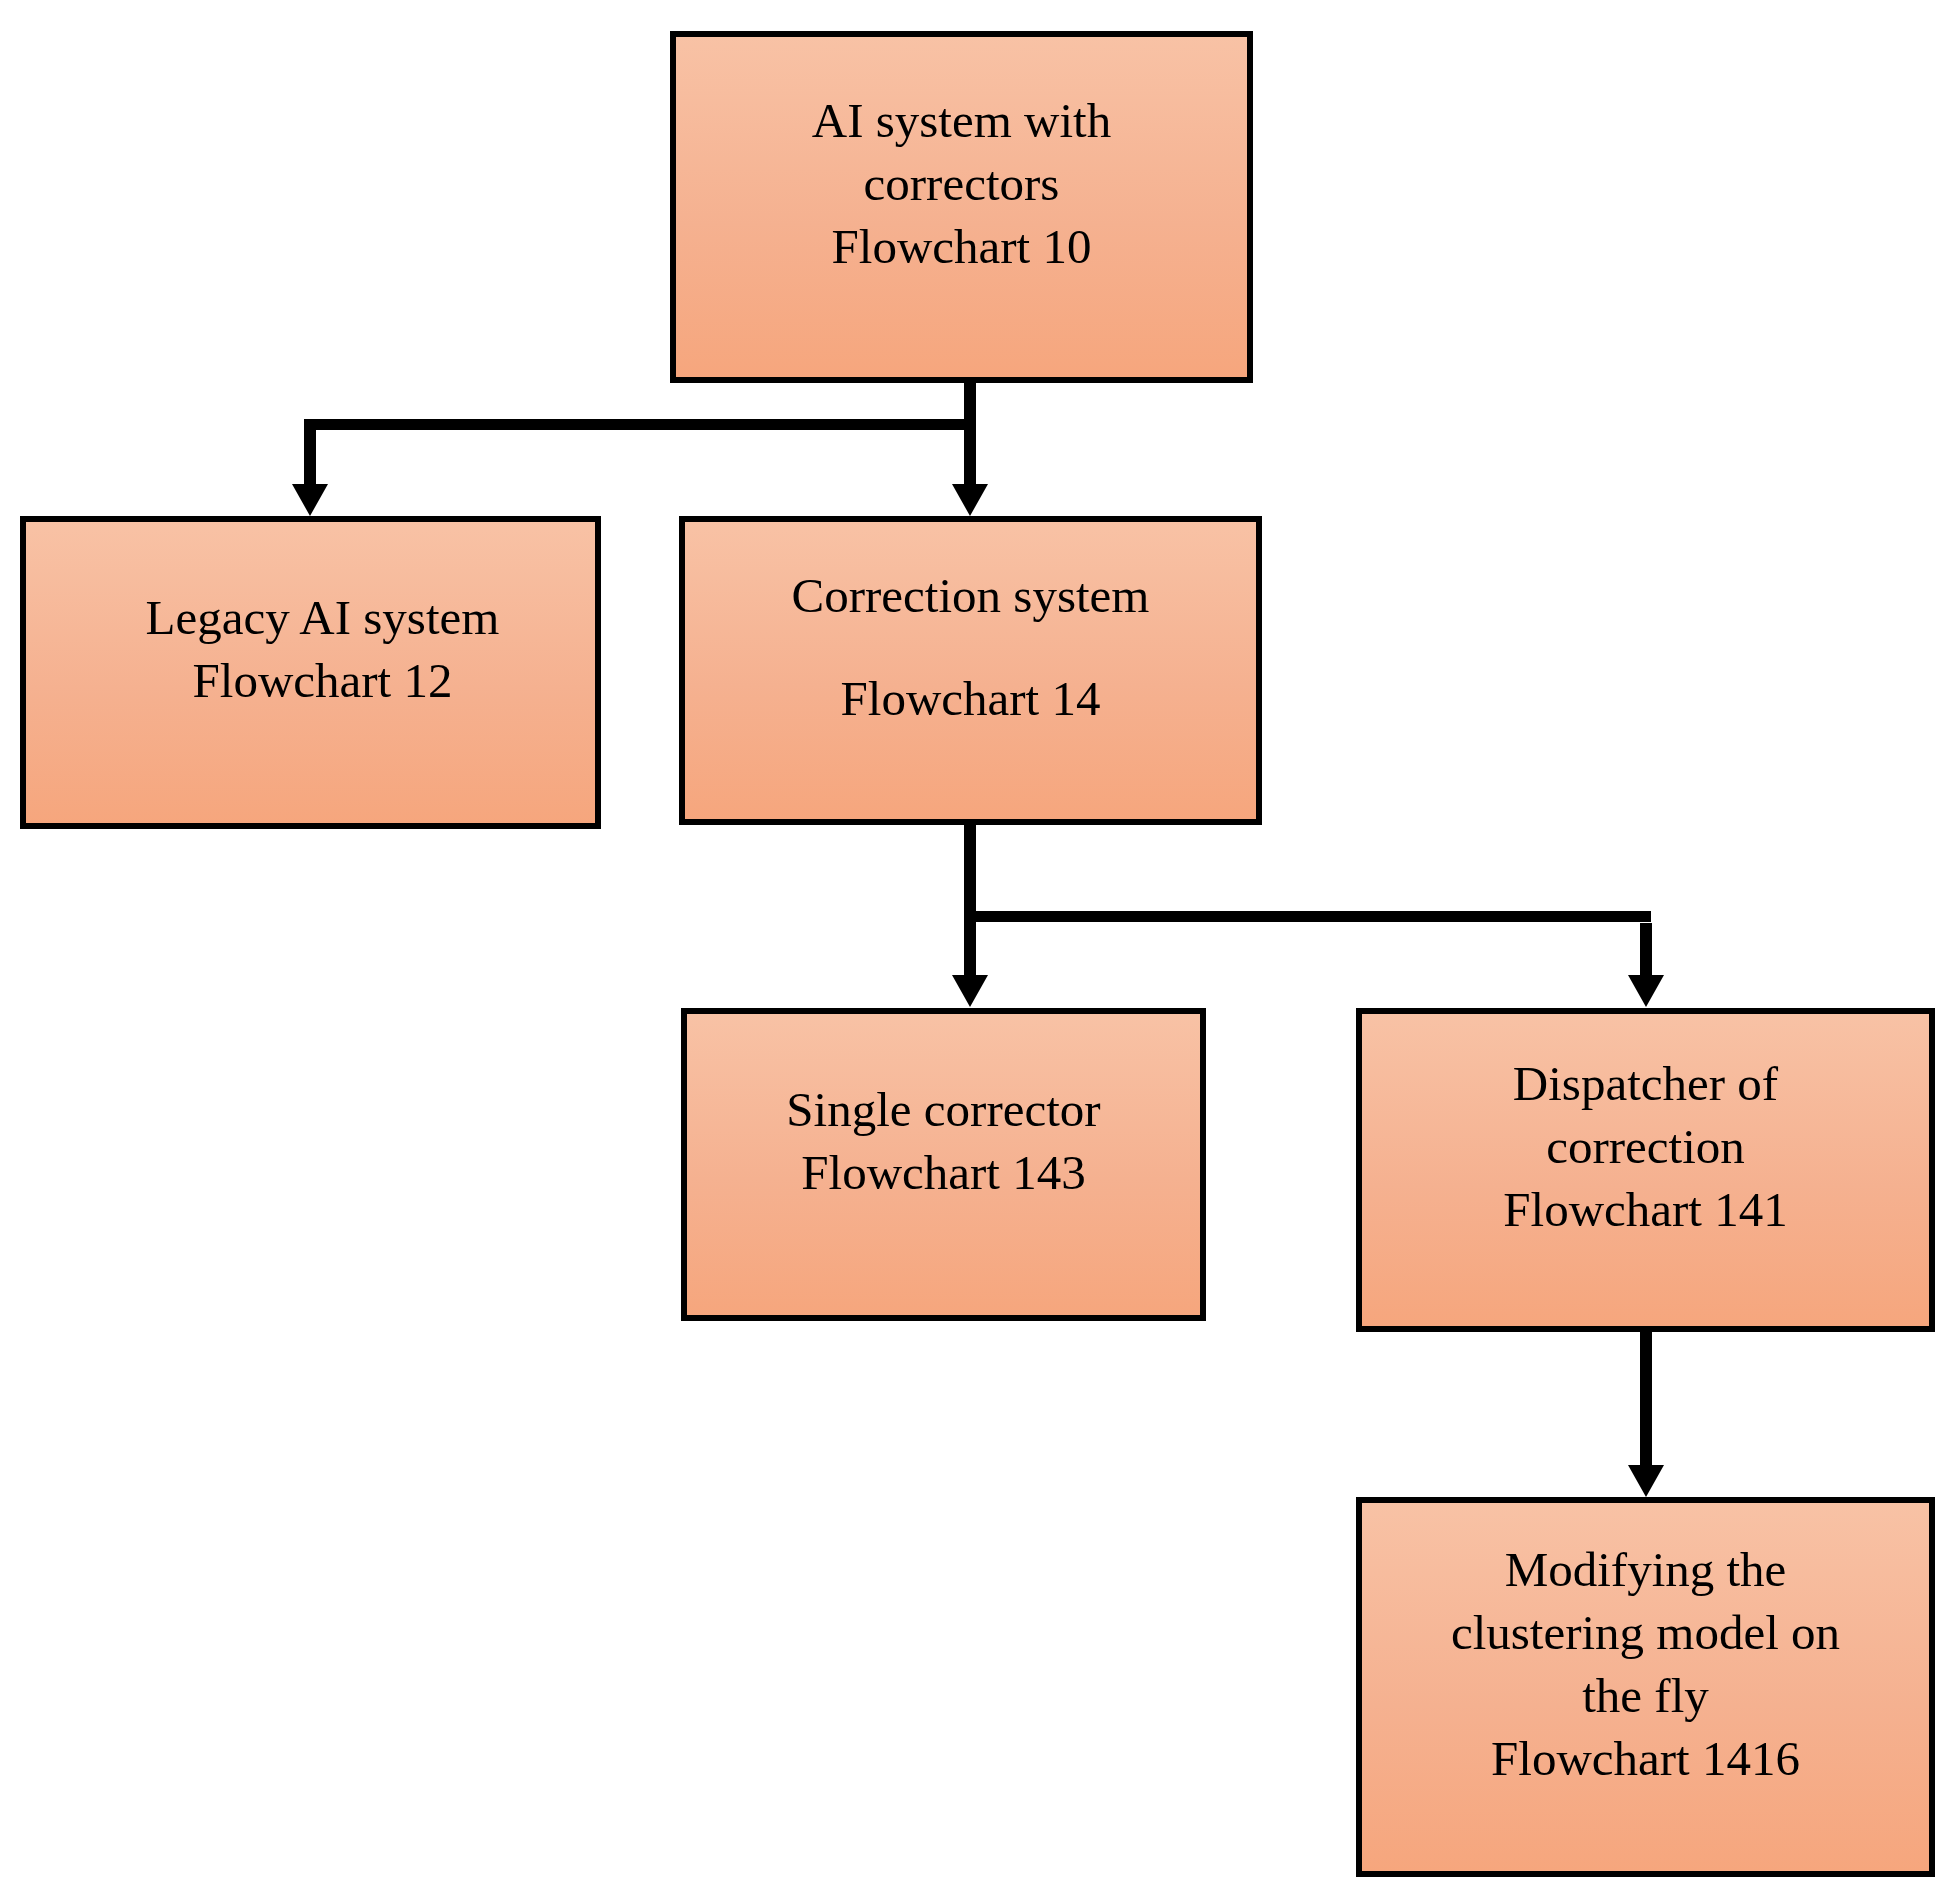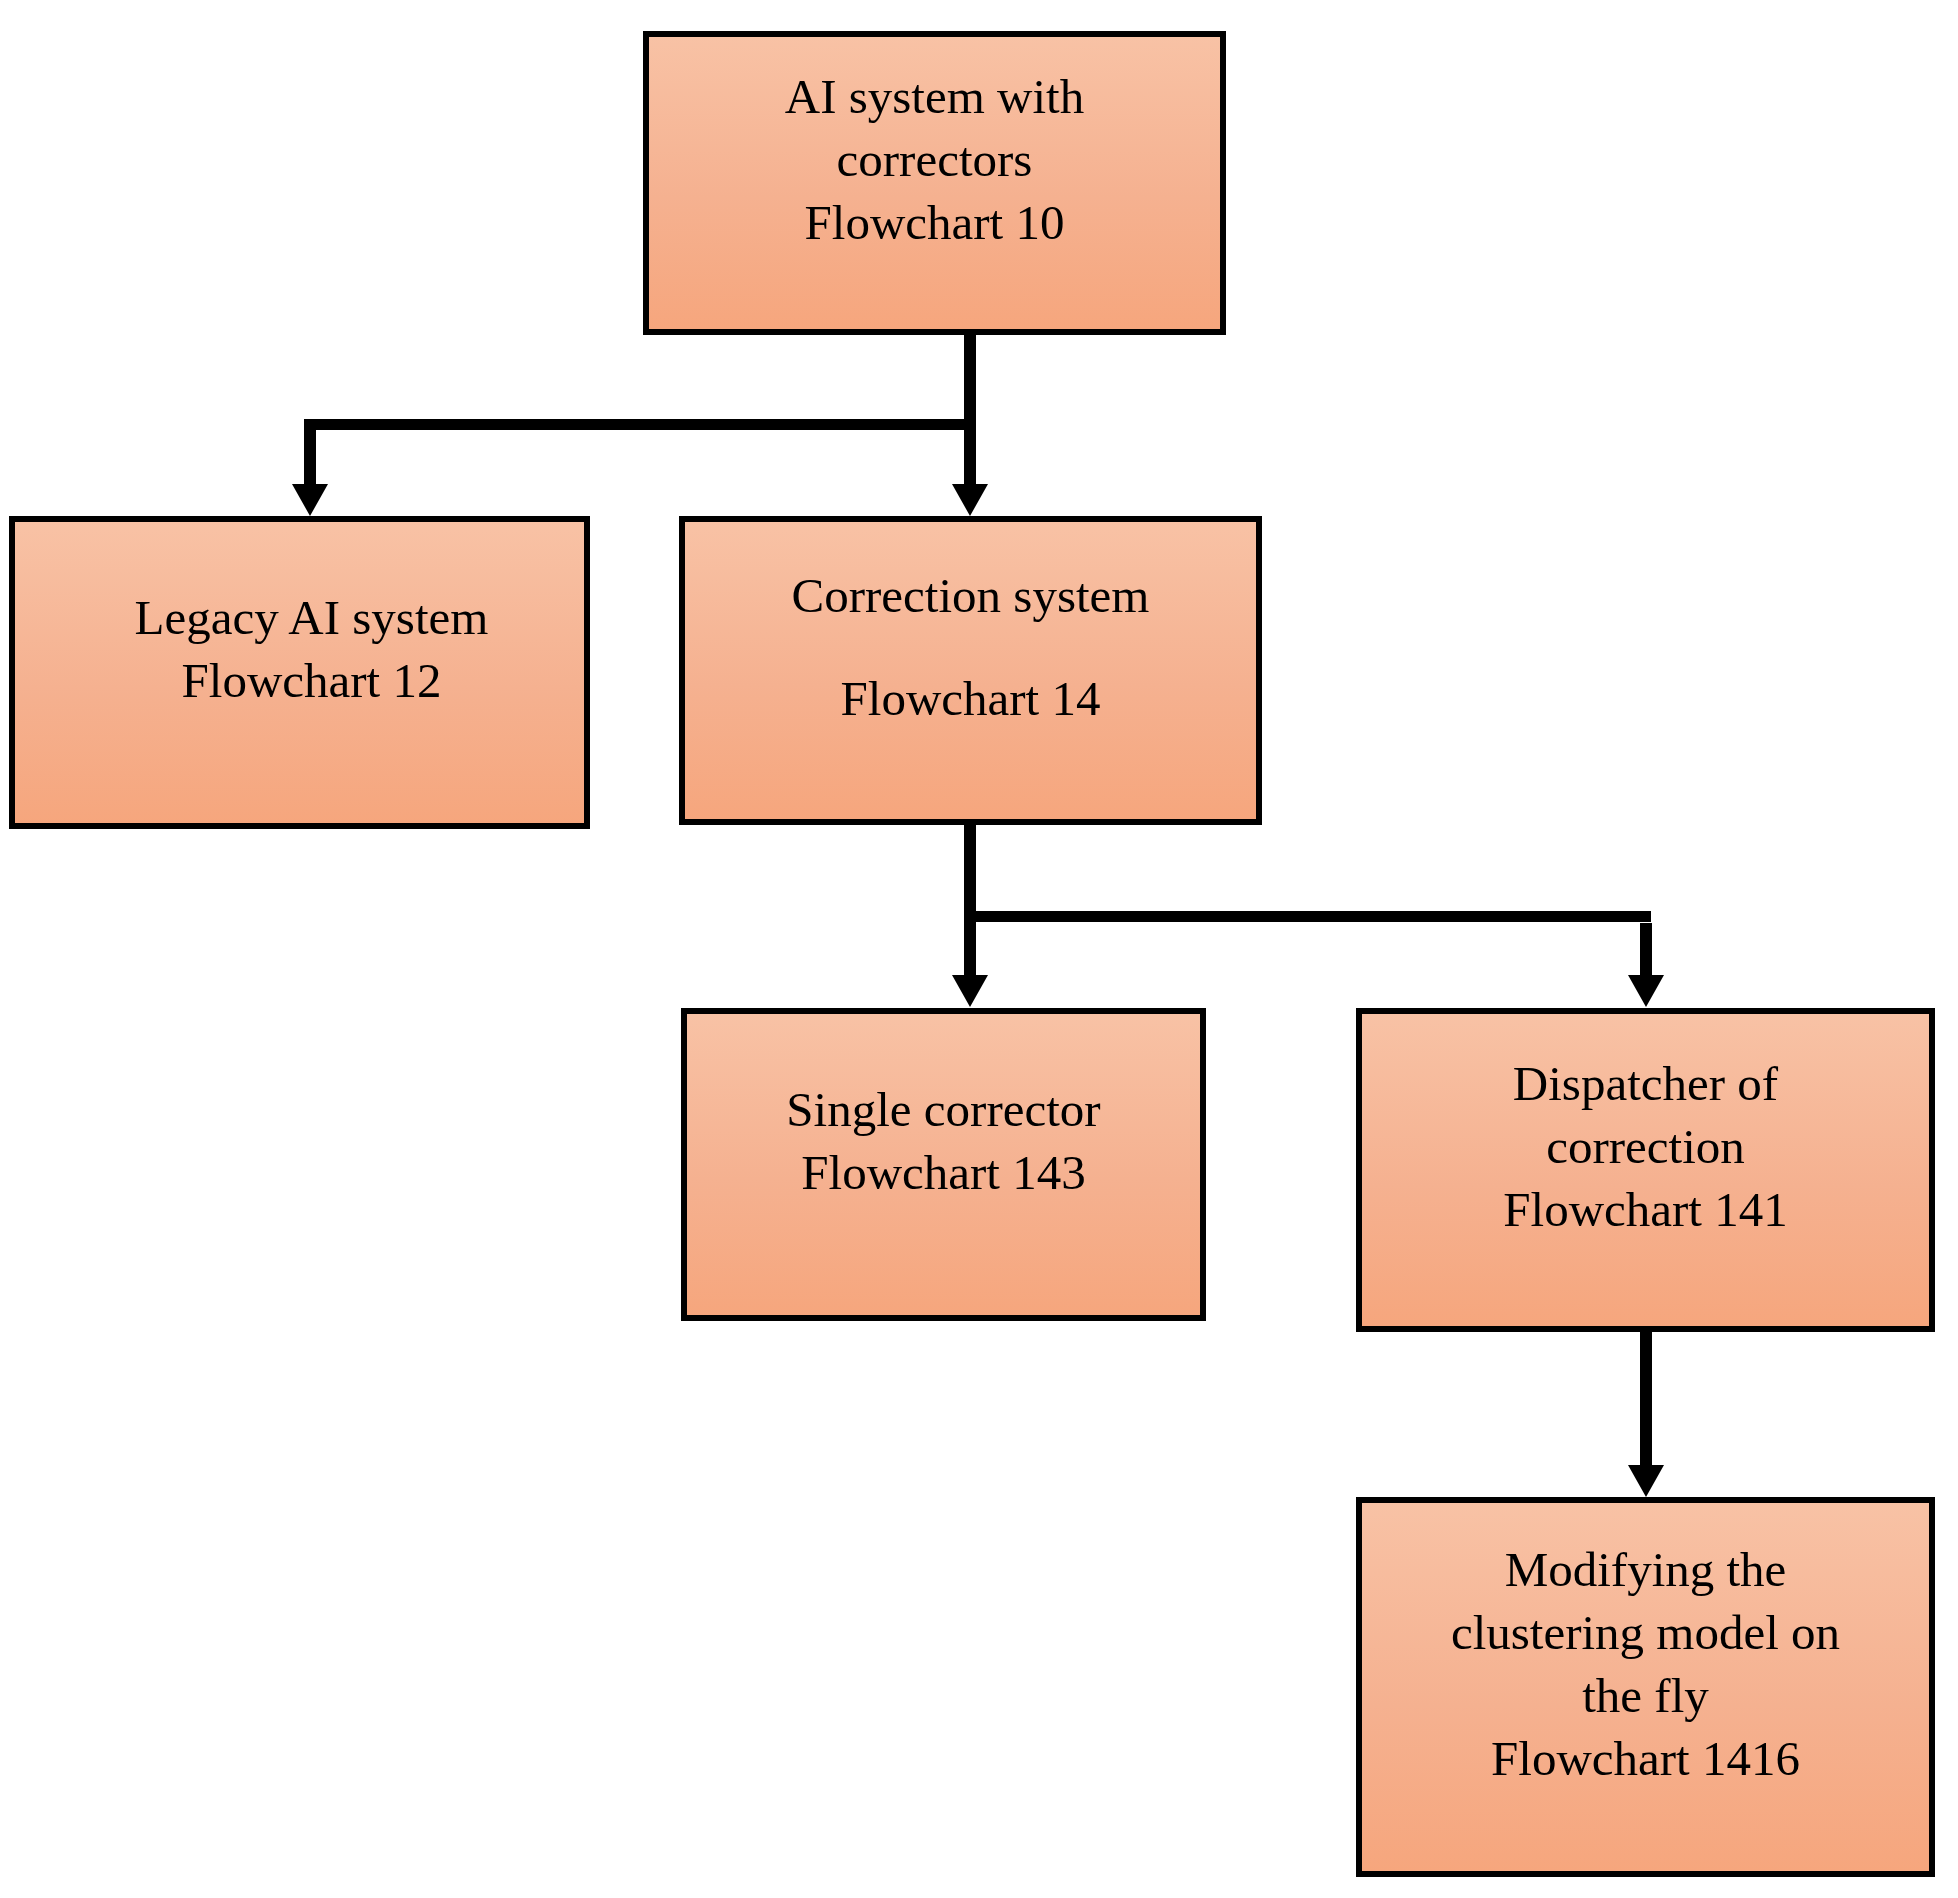--- a/index.html
+++ b/index.html
@@ -25,22 +25,22 @@
     align-items: center;
     justify-content: center;
     text-align: center;
     padding-bottom: 47px;
     color: #000000;
     font-size: 49px;
     line-height: 63px;
   }
   .node .line { white-space: nowrap; }
 
-  .n10   { left:  643px; top:   31px; width: 583px; height: 304px; }
-  .n12   { left:   9px; top:  516px; width: 581px; height: 313px; padding-left: 24px; }
+  .n10   { left:  670px; top:   31px; width: 583px; height: 352px; }
+  .n12   { left:   20px; top:  516px; width: 581px; height: 313px; padding-left: 24px; }
   .n14   { left:  679px; top:  516px; width: 583px; height: 309px; gap: 40px; }
   .n143  { left:  681px; top: 1008px; width: 525px; height: 313px; }
   .n141  { left: 1356px; top: 1008px; width: 579px; height: 324px; }
   .n1416 { left: 1356px; top: 1497px; width: 579px; height: 380px; }
 
   .edge {
     position: absolute;
     background: #000000;
   }
   .e1-stem  { left: 964px; top:  332px; width:  12px; height: 153px; }

